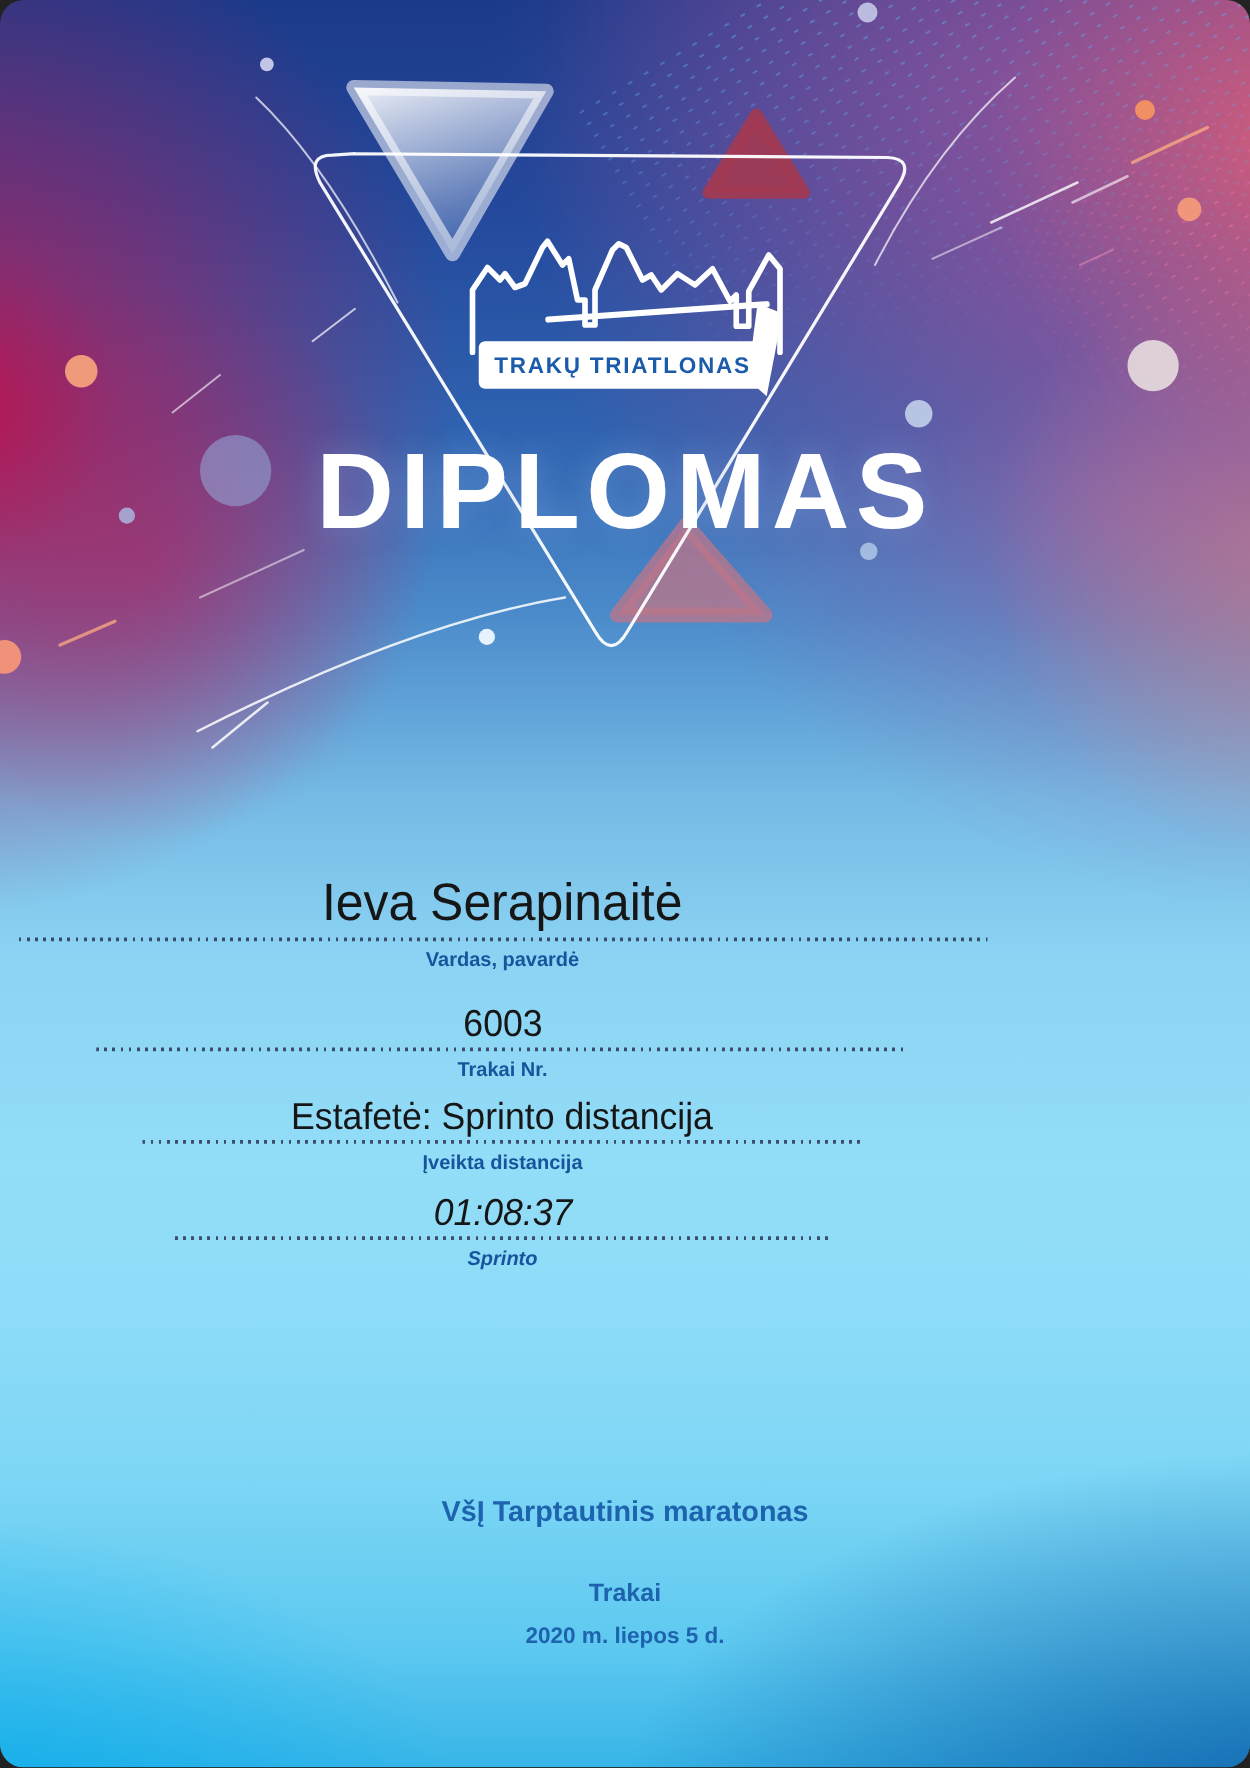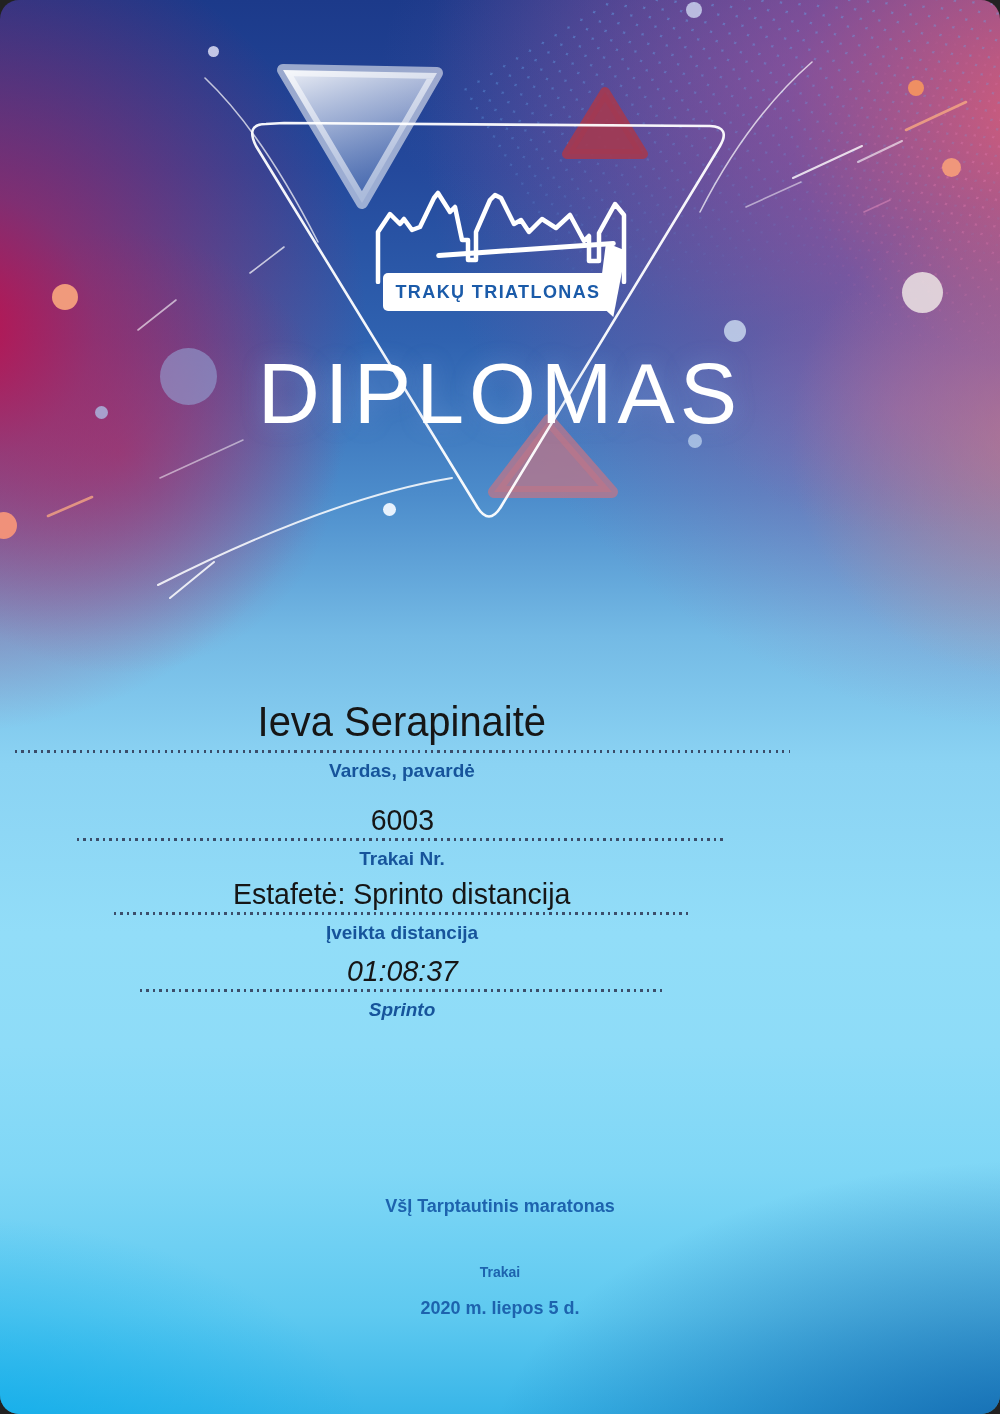--- a/index.html
+++ b/index.html
@@ -42,28 +42,28 @@
   .banner{
     position:absolute;left:383px;top:273px;width:230px;height:38px;background:#fff;border-radius:5px;
     display:flex;align-items:center;justify-content:center;z-index:6;
   }
   .banner span{font-weight:bold;font-size:18px;letter-spacing:1.4px;color:#1b5ba9;white-space:nowrap;}
   .fold-line{position:absolute;left:436px;top:247px;width:180px;height:5px;background:#fff;border-radius:3px;transform:rotate(-4deg);z-index:5;}
   .fold-tip{position:absolute;left:599px;top:243px;width:26px;height:74px;background:#fff;
     clip-path:polygon(22% 0,100% 10%,60% 100%,0 82%);transform:rotate(2deg);z-index:5;}
   .title{
     position:absolute;left:0;top:350px;width:1000px;text-align:center;z-index:6;
-    color:#fff;font-weight:normal;font-size:86px;letter-spacing:5px;line-height:1;
+    color:#fff;font-weight:bold;font-size:86px;letter-spacing:5px;line-height:1;
     text-shadow:0 0 22px rgba(140,170,225,.35);
   }
   .field{position:absolute;left:0;width:804px;text-align:center;z-index:6;}
   .field .value{color:#161616;line-height:1.05;display:inline-block;transform:scaleX(.95);white-space:nowrap;}
   .dotline{height:3px;margin:0 auto;opacity:.85;
     background-image:repeating-linear-gradient(90deg,#2c3552 0 2.2px, transparent 2.2px 6.5px);}
-  .field .label{margin-top:7px;font-size:19px;font-weight:bold;color:#16549b;}
+  .field .label{margin-top:7px;font-size:16px;font-weight:bold;color:#16549b;}
   .footer-line{position:absolute;left:0;width:1000px;text-align:center;color:#1d63ae;font-weight:bold;z-index:6;}
 </style>
 </head>
 <body>
 
 <div class="page">
 
   <div class="shade-bottom"></div>
 
   <div class="dotfield" id="dots-blue"></div>
@@ -144,17 +144,17 @@
     <div class="dotline" style="width:576px;margin-top:2px;"></div>
     <div class="label">Įveikta distancija</div>
   </div>
 
   <div class="field" style="top:955px;font-style:italic;">
     <div class="value" style="font-size:30px;">01:08:37</div>
     <div class="dotline" style="width:524px;margin-top:2px;"></div>
     <div class="label">Sprinto</div>
   </div>
 
-  <div class="footer-line" style="top:1196px;font-size:18px;text-align:center;">VšĮ Tarptautinis maratonas</div>
-  <div class="footer-line" style="top:1264px;font-size:14px;">Trakai</div>
+  <div class="footer-line" style="top:1196px;font-size:23px;text-align:center;">VšĮ Tarptautinis maratonas</div>
+  <div class="footer-line" style="top:1264px;font-size:20px;">Trakai</div>
   <div class="footer-line" style="top:1298px;font-size:18px;">2020 m. liepos 5 d.</div>
 
 </div>
 
 </body></html>

